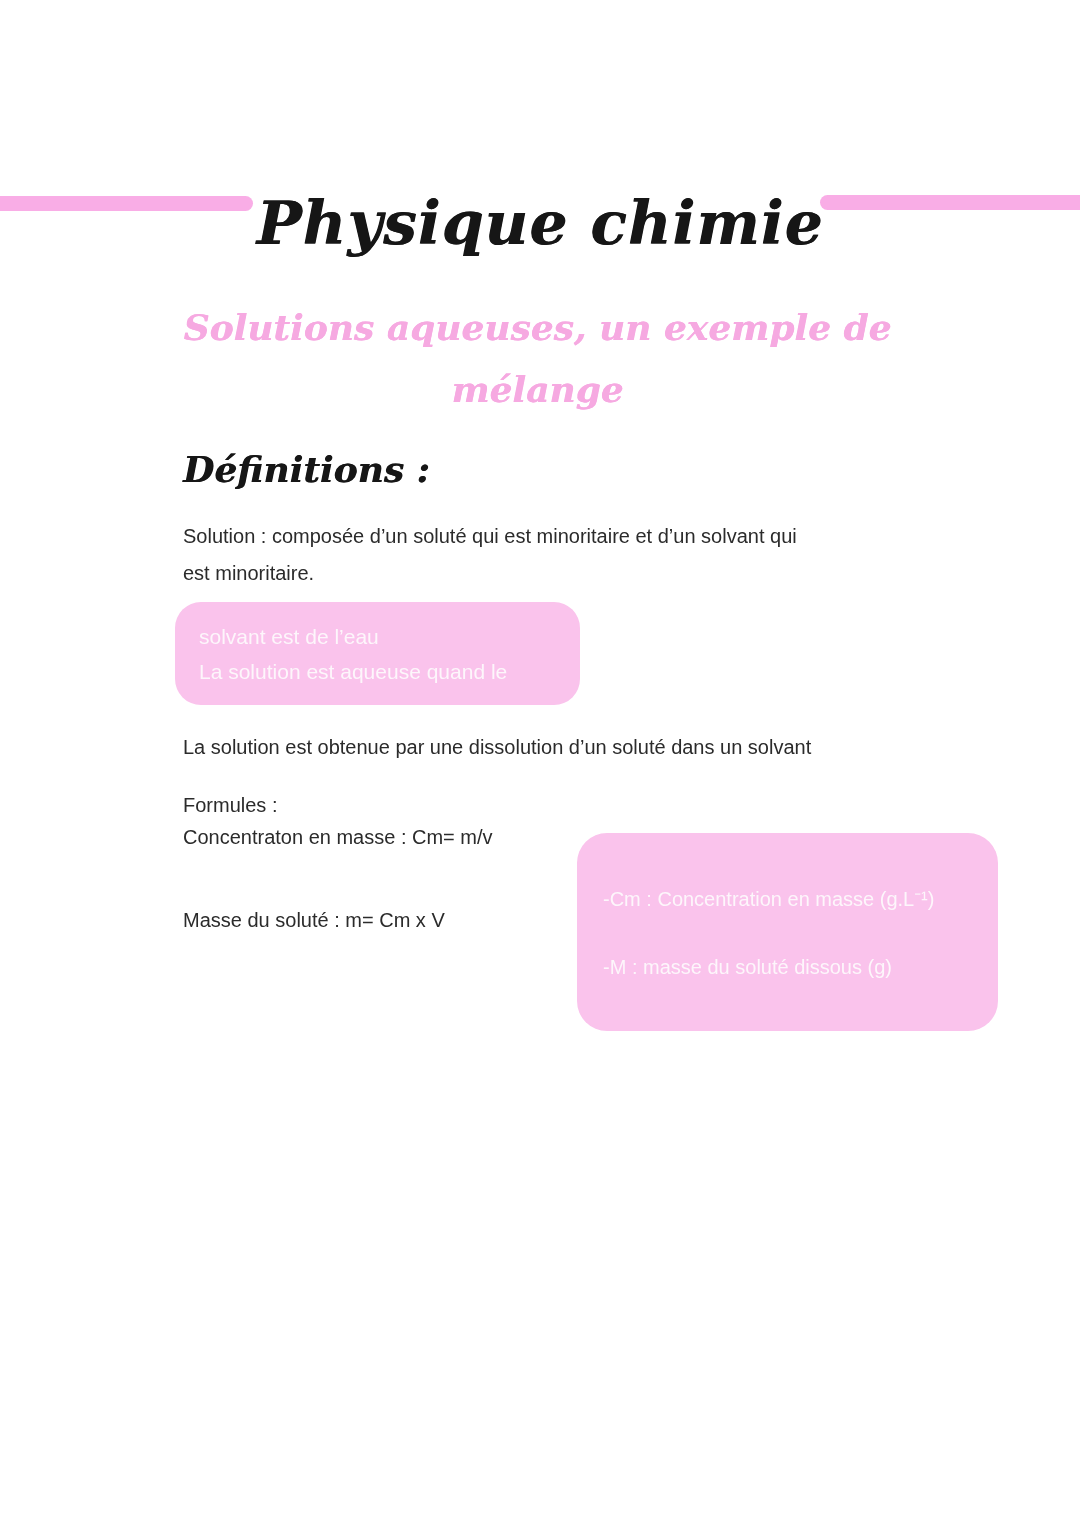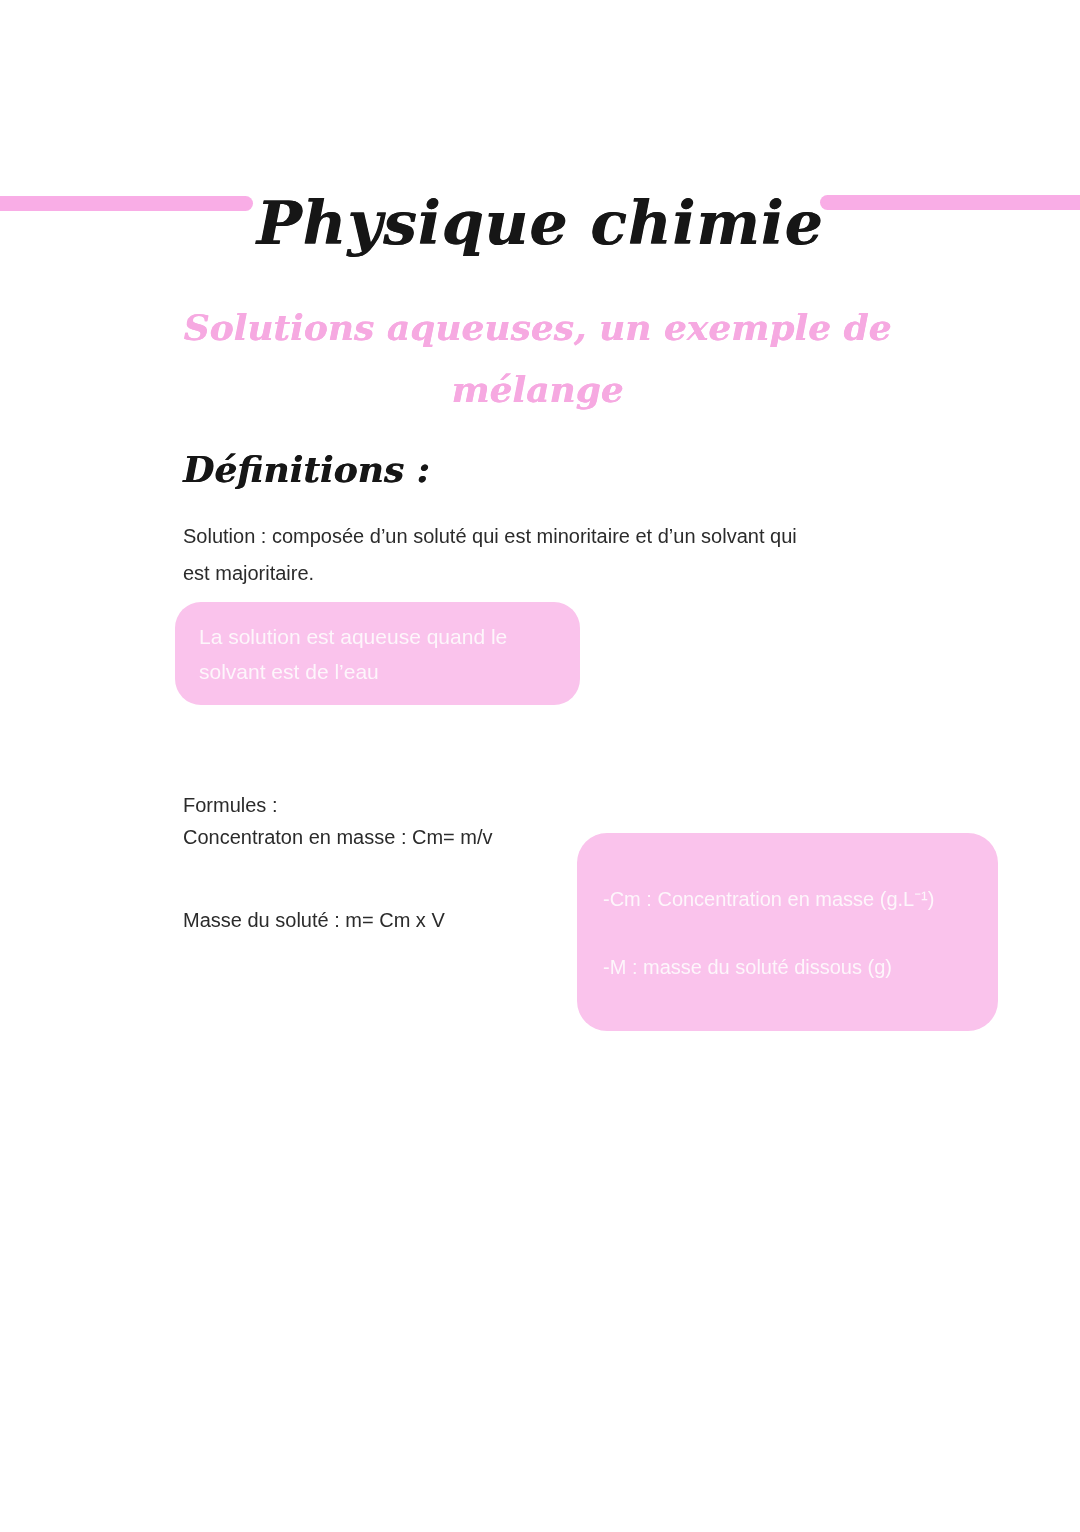--- a/index.html
+++ b/index.html
@@ -134,28 +134,29 @@
 
   <div class="page-subtitle script">
     <div>Solutions aqueuses, un exemple de</div>
     <div>mélange</div>
   </div>
 
   <div class="definitions-heading script">Définitions :</div>
 
   <div class="body-text p-solution">
     <div>Solution : composée d’un soluté qui est minoritaire et d’un solvant qui</div>
-    <div>est majoritaire.</div>
+    <div>est minoritaire.</div>
   </div>
 
   <div class="note-box note-aqueous">
+    <div class="note-line">solvant est de l’eau</div>
     <div class="note-line">La solution est aqueuse quand le</div>
-    <div class="note-line">solvant est de l’eau</div>
   </div>
 
+  <div class="body-text p-dissolution">La solution est obtenue par une dissolution d’un soluté dans un solvant</div>
 
   <div class="body-text p-formules">Formules :</div>
 
   <div class="body-text p-concentration">Concentraton en masse : Cm= m/v</div>
 
   <div class="body-text p-mass">Masse du soluté : m= Cm x V</div>
 
   <div class="note-box note-legend">
     <div class="note-line">-Cm : Concentration en masse (g.L⁻¹)</div>
     <div class="note-line">-M : masse du soluté dissous (g)</div>

